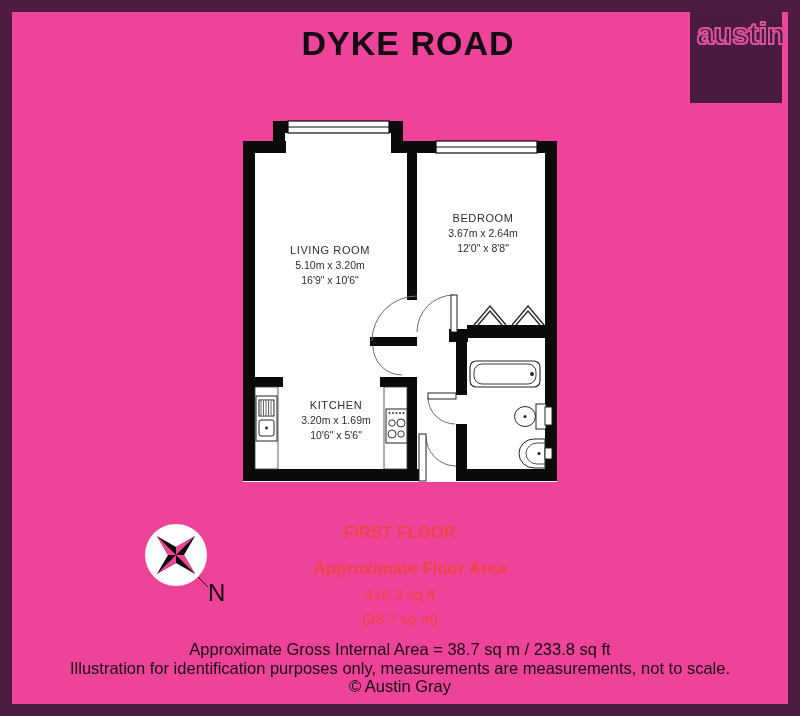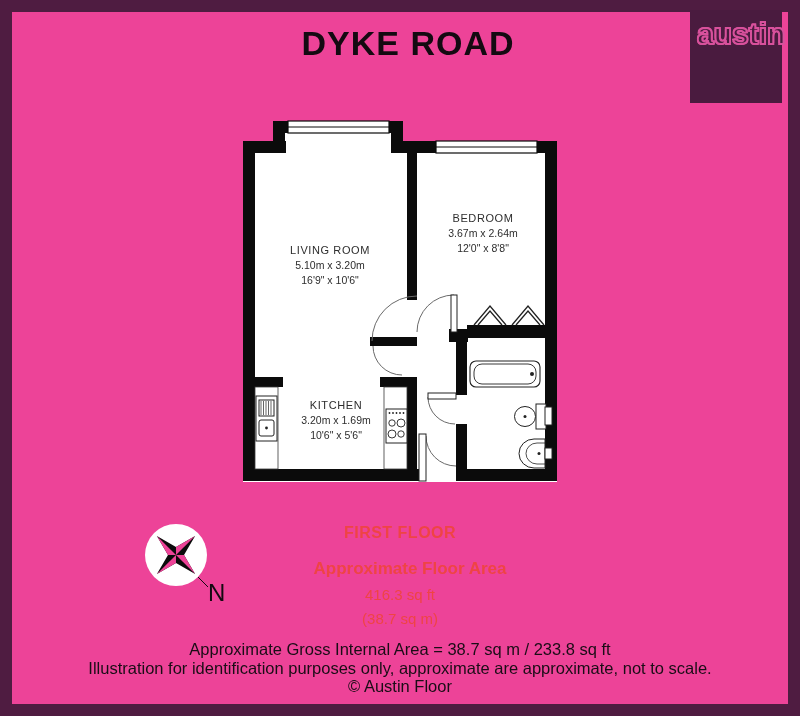--- a/index.html
+++ b/index.html
@@ -175,16 +175,16 @@
 
   <div class="midtext">
     <div class="floor-label">FIRST FLOOR</div>
     <div class="area-heading">Approximate Floor Area</div>
     <div class="area-line">416.3 sq ft</div>
     <div class="area-line">(38.7 sq m)</div>
   </div>
 
   <div class="footer">
     <div>Approximate Gross Internal Area = 38.7 sq m / 233.8 sq ft</div>
-    <div>Illustration for identification purposes only, approximate are approximate, not to scale.</div>
-    <div>© Austin Floor</div>
+    <div>Illustration for identification purposes only, measurements are measurements, not to scale.</div>
+    <div>© Austin Gray</div>
   </div>
 </div>
 
 </body></html>

